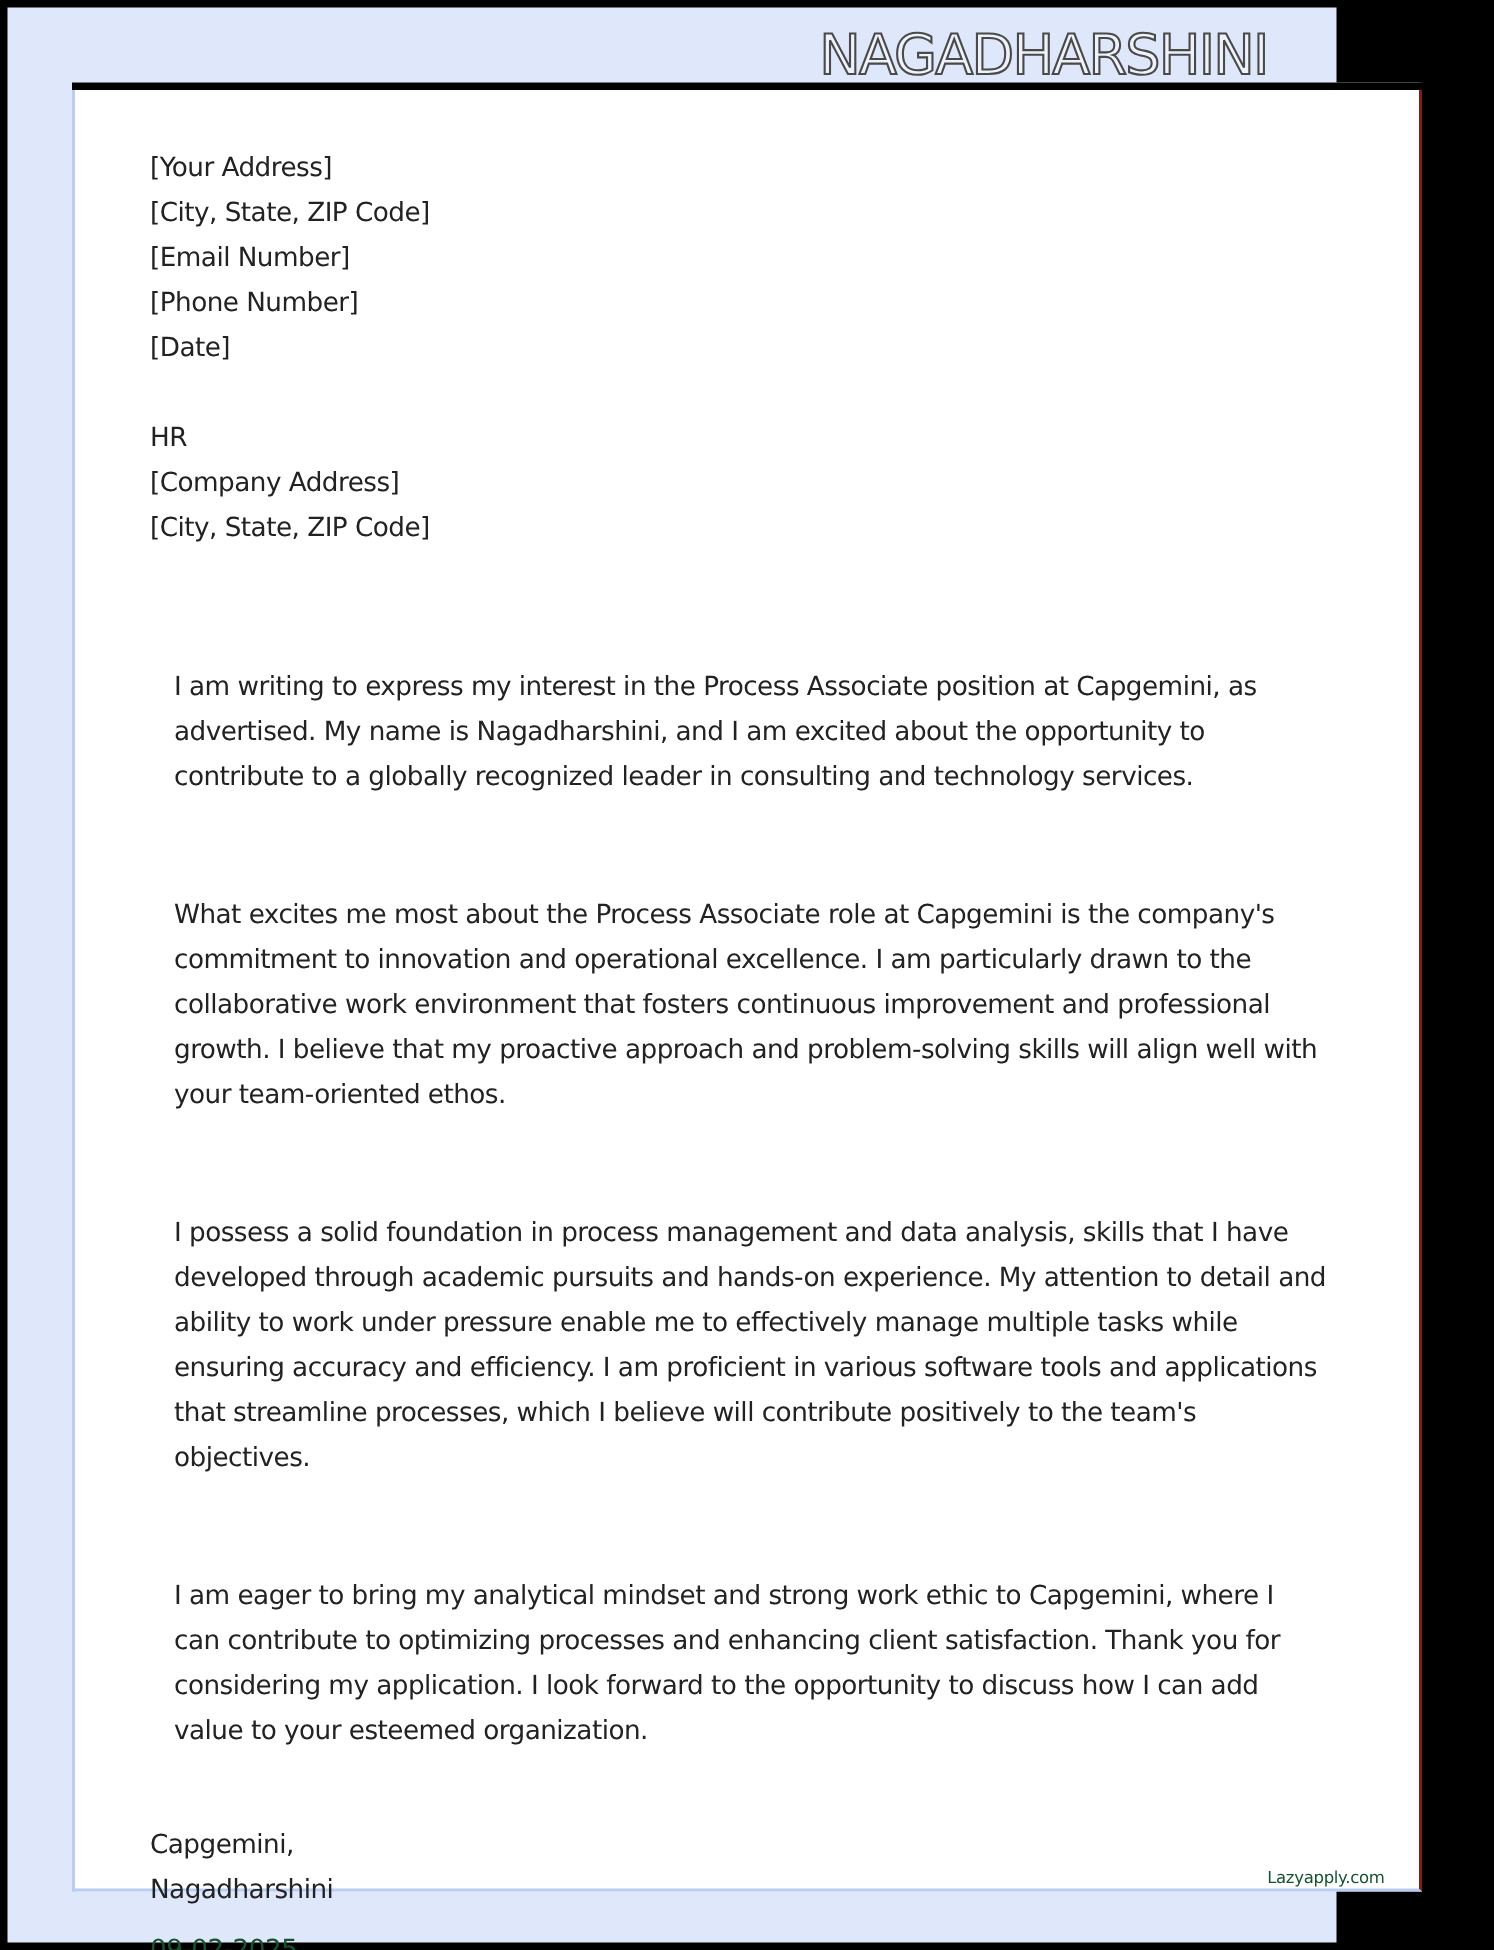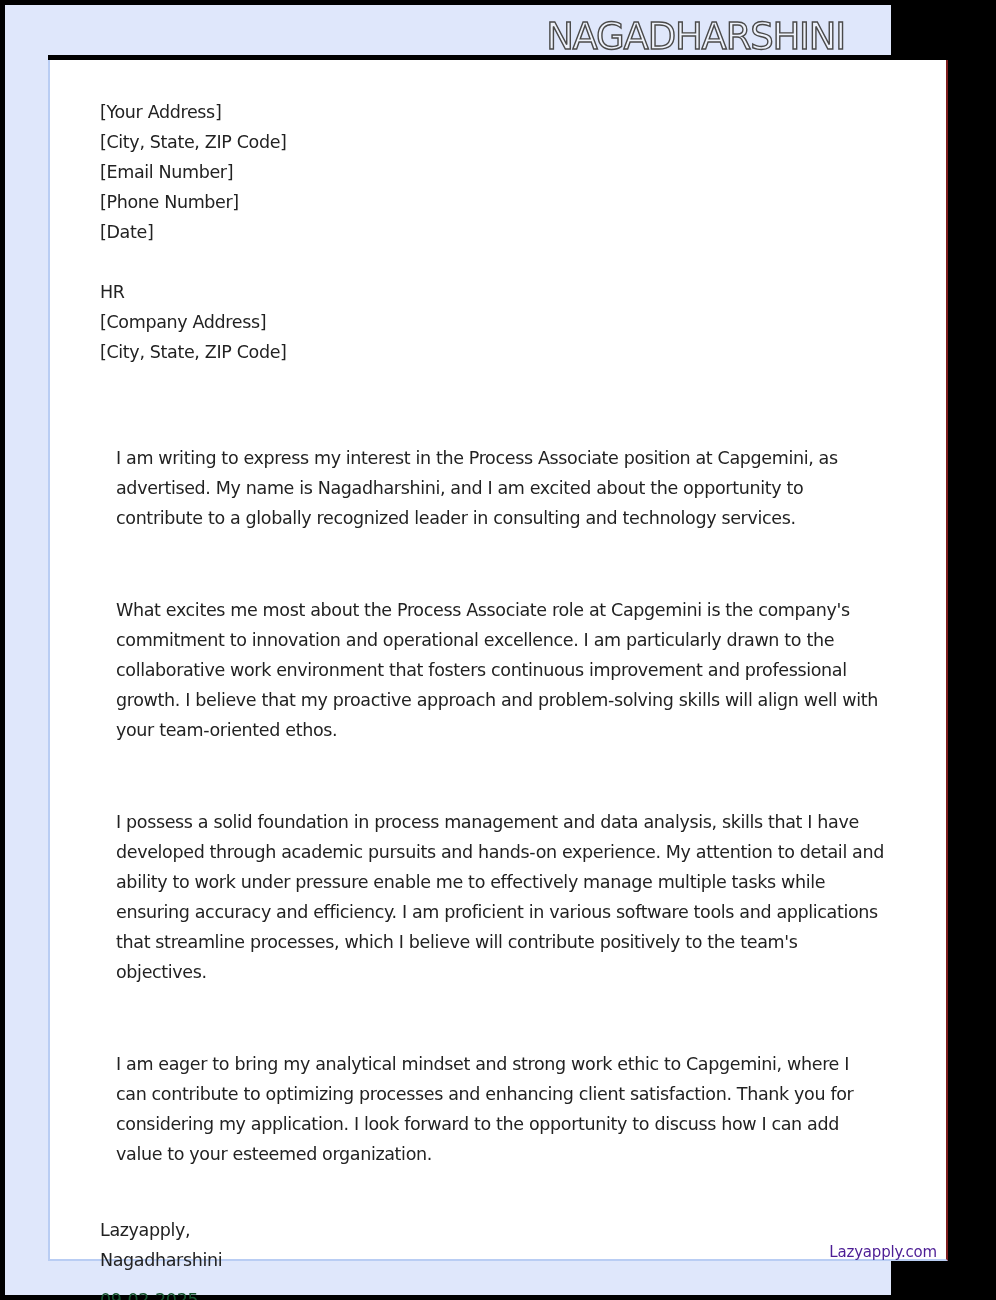--- a/index.html
+++ b/index.html
@@ -69,26 +69,26 @@
     .line { display: block; white-space: nowrap; }
     .gap { display: block; height: 30px; }
     .para { display: block; margin: 16px; }
     .date {
       display: block;
       color: #14532d;
       margin-top: 10px;
     }
     .footer-brand {
       position: absolute;
-      right: 9px;
+      right: 23px;
       bottom: -1px;
       font-family: "DejaVu Sans", sans-serif;
-      font-size: 15px;
+      font-size: 11px;
       line-height: 16px;
-      color: #4c1d95;
+      color: #14532d;
       letter-spacing: -0.2px;
     }
   </style>
 </head>
 <body>
 
 <div class="page">
   <div class="header-name">NAGADHARSHINI</div>
 
   <div class="card">
@@ -115,20 +115,20 @@
 
       <p class="para">I am writing to express my interest in the Process Associate position at Capgemini, as advertised. My name is Nagadharshini, and I am excited about the opportunity to contribute to a globally recognized leader in consulting and technology services.</p>
       <span class="gap"></span>
       <p class="para">What excites me most about the Process Associate role at Capgemini is the company's commitment to innovation and operational excellence. I am particularly drawn to the collaborative work environment that fosters continuous improvement and professional growth. I believe that my proactive approach and problem-solving skills will align well with your team-oriented ethos.</p>
       <span class="gap"></span>
       <p class="para">I possess a solid foundation in process management and data analysis, skills that I have developed through academic pursuits and hands-on experience. My attention to detail and ability to work under pressure enable me to effectively manage multiple tasks while ensuring accuracy and efficiency. I am proficient in various software tools and applications that streamline processes, which I believe will contribute positively to the team's objectives.</p>
       <span class="gap"></span>
       <p class="para">I am eager to bring my analytical mindset and strong work ethic to Capgemini, where I can contribute to optimizing processes and enhancing client satisfaction. Thank you for considering my application. I look forward to the opportunity to discuss how I can add value to your esteemed organization.</p>
       <span class="gap"></span>
 
-      <span class="line">Lazyapply,</span>
+      <span class="line">Capgemini,</span>
       <span class="line">Nagadharshini</span>
       <span class="line date">09-02-2025</span>
     </div>
 
     <div class="footer-brand">Lazyapply.com</div>
   </div>
 </div>
 
 </body></html>

